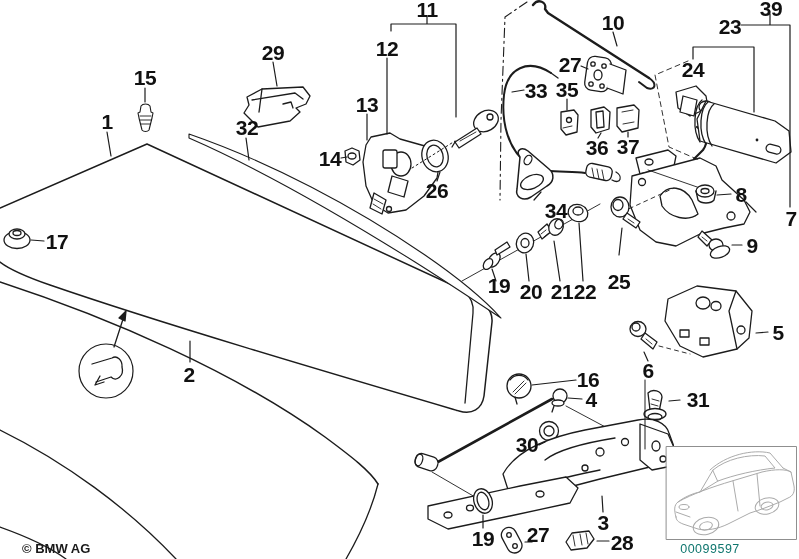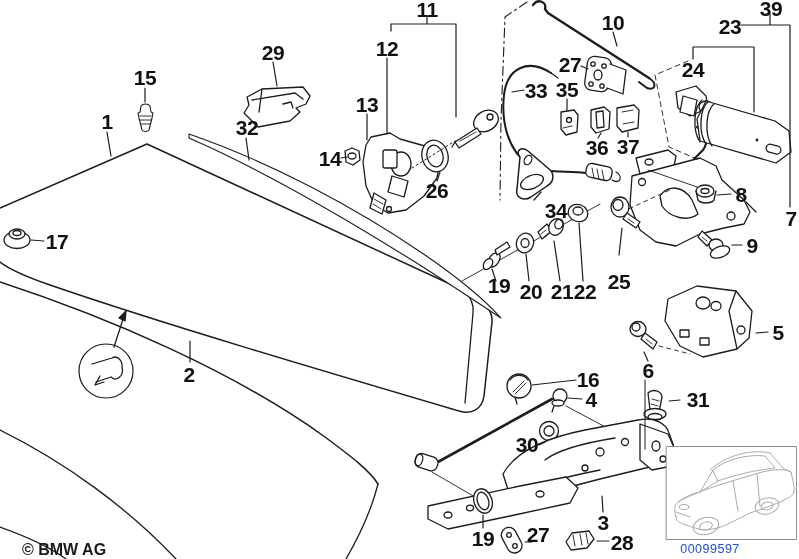--- a/index.html
+++ b/index.html
@@ -8,25 +8,25 @@
     font-family:"Liberation Sans",sans-serif;overflow:hidden;
   }
   svg.art{position:absolute;left:0;top:0;}
   .part-label{
     position:absolute;transform:translate(-50%,-50%);
     font-weight:bold;font-size:21px;line-height:1;color:#111;
     letter-spacing:-0.5px;white-space:nowrap;cursor:default;user-select:none;
   }
   .footer-copyright{
     position:absolute;left:22px;top:541px;
-    font-size:16px;font-weight:bold;color:#1a1a1a;
+    font-size:13px;font-weight:bold;color:#1a1a1a;
   }
   .diagram-number{
     position:absolute;left:666px;top:542px;width:88px;text-align:center;
-    font-size:12.5px;color:#1d4ed8;letter-spacing:0.5px;
+    font-size:12.5px;color:#0f766e;letter-spacing:0.5px;
   }
 </style>
 </head>
 <body>
 
 <div class="stage">
 
   <svg class="art" width="799" height="559" viewBox="0 0 799 559" stroke="#1c1c1c" fill="none" stroke-width="1.3" stroke-linecap="round" stroke-linejoin="round">
 
     <g>

